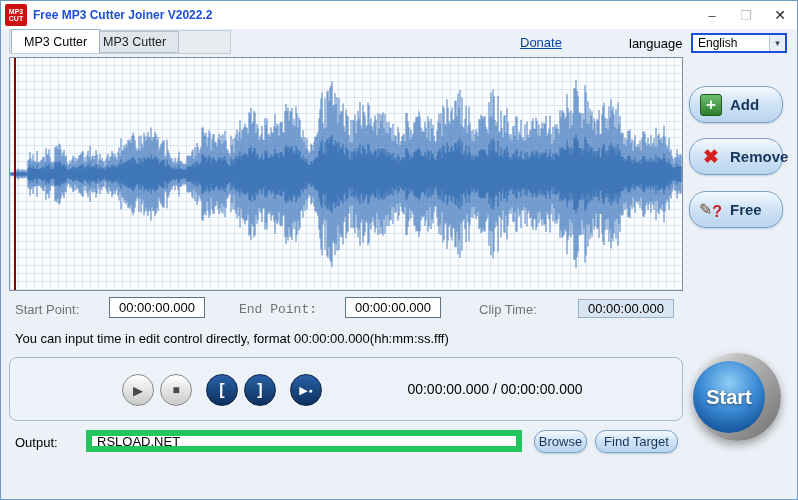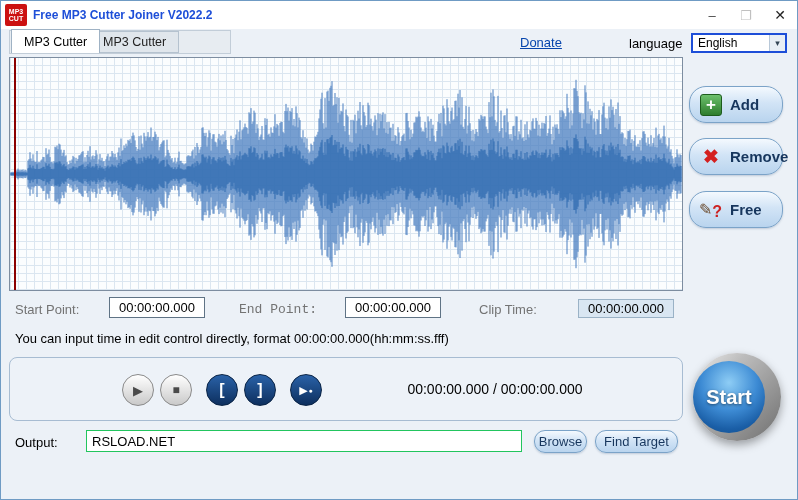--- a/index.html
+++ b/index.html
@@ -82,21 +82,21 @@
 #p-play { left:112px; font-size:13px; }
 #p-stop { left:150px; font-size:12px; }
 #p-setstart { left:196px; font-size:16px; font-weight:bold; }
 #p-setend { left:234px; font-size:16px; font-weight:bold; }
 #p-playsel { left:280px; font-size:11px; }
 #p-playsel .dot { font-size:7px; margin-left:1px; }
 .ptime { position:absolute; left:360px; top:0; height:100%; width:250px; display:flex; align-items:center; justify-content:center; font-size:14px; color:#000; }
 
 
 .out-label { position:absolute; left:14px; top:434px; font-size:13px; }
-.out-input { position:absolute; left:85px; top:429px; width:436px; height:22px; border:1px solid #22c55e; background:#fff; font-family:"Liberation Sans", sans-serif; font-size:13px; padding:0 5px; color:#000; }
+.out-input { position:absolute; left:85px; top:429px; width:436px; height:22px; border:6px solid #22c55e; background:#fff; font-family:"Liberation Sans", sans-serif; font-size:13px; padding:0 5px; color:#000; }
 .small-btn { position:absolute; top:429px; height:23px; justify-content:center; font-size:13px; border-radius:11px; }
 #btn-browse { left:533px; width:53px; }
 #btn-findtarget { left:594px; width:83px; }
 </style>
 </head>
 <body>
 
 <div class="titlebar">
   <div class="app-icon">
     <span>MP3</span>

